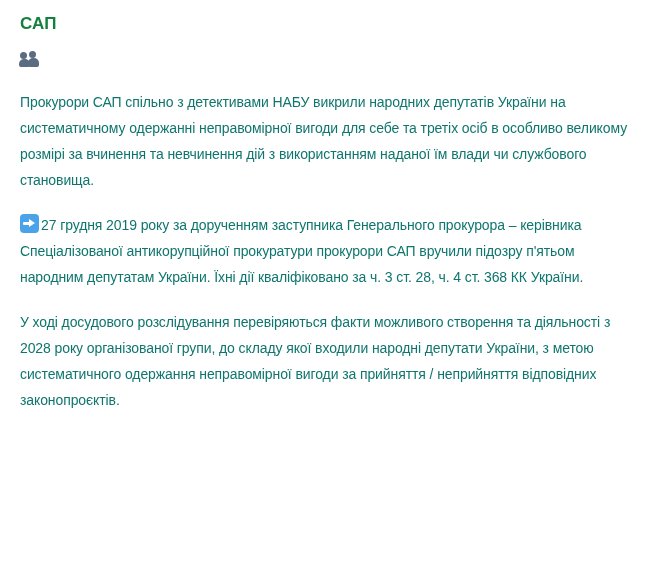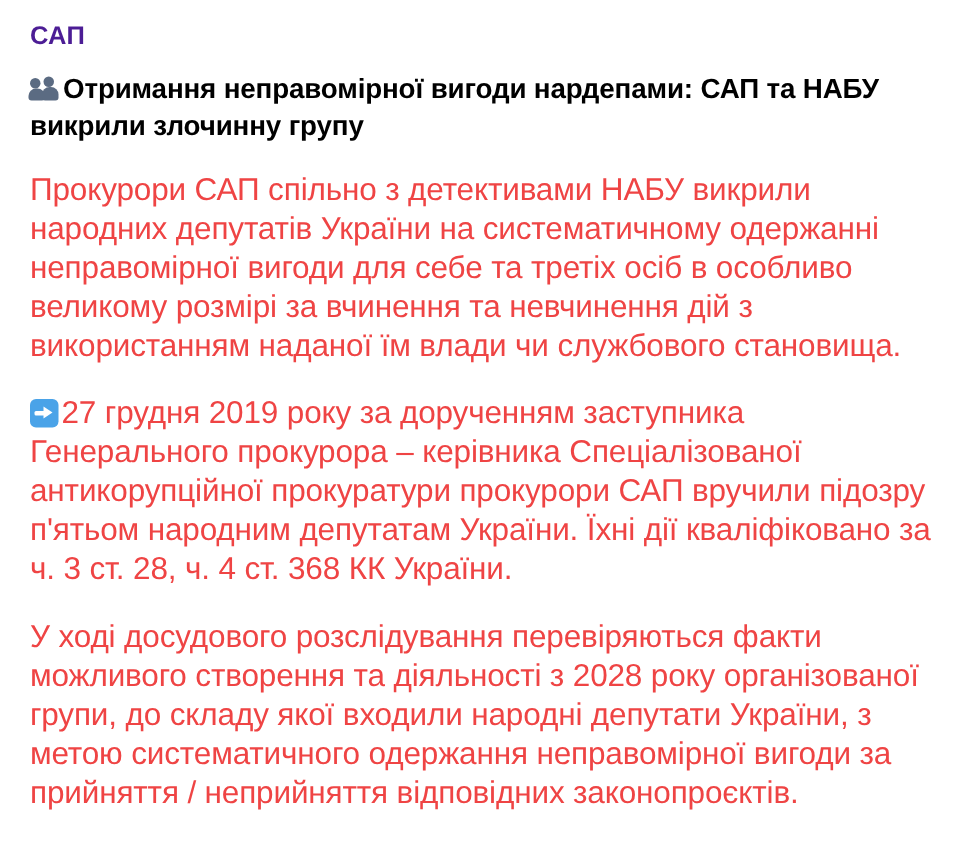--- a/index.html
+++ b/index.html
@@ -16,38 +16,38 @@
   .message {
     position: relative;
     width: 651px;
     height: 572px;
     box-sizing: border-box;
     background: #ffffff;
     padding: 14px 18px 10px 20px;
     overflow: hidden;
   }
   .channel-name {
-    color: #4c1d95;
+    color: #15803d;
     font-size: 17px;
     font-weight: bold;
     line-height: 20px;
     margin-bottom: 12px;
     letter-spacing: 0.2px;
   }
   .headline {
     color: #000000;
     font-size: 18.5px;
     font-weight: bold;
     line-height: 25px;
     margin-bottom: 18px;
     letter-spacing: -0.1px;
   }
   .para {
-    color: #ef4444;
-    font-size: 21px;
+    color: #0f766e;
+    font-size: 14px;
     line-height: 26px;
     margin-bottom: 19px;
     letter-spacing: -0.1px;
   }
   .para:last-child {
     margin-bottom: 0;
   }
   .arrow-emoji {
     display: inline-block;
     width: 19px;
@@ -112,21 +112,21 @@
 </head>
 <body>
 
 <div class="message">
 
   <div class="channel-name">САП</div>
 
   <div class="headline">
     <span class="people-emoji">
       <span class="head-a"></span><span class="head-b"></span><span class="body-a"></span><span class="body-b"></span>
-    </span><span>Отримання неправомірної вигоди нардепами: САП та НАБУ викрили злочинну групу</span>
+    </span>
   </div>
 
   <div class="para">
     <span>Прокурори САП спільно з детективами НАБУ викрили народних депутатів України на систематичному одержанні неправомірної вигоди для себе та третіх осіб в особливо великому розмірі за вчинення та невчинення дій з використанням наданої їм влади чи службового становища.</span>
   </div>
 
   <div class="para">
     <span class="arrow-emoji"></span><span>27 грудня 2019 року за дорученням заступника Генерального прокурора – керівника Спеціалізованої антикорупційної прокуратури прокурори САП вручили підозру п'ятьом народним депутатам України. Їхні дії кваліфіковано за  ч. 3 ст. 28, ч. 4 ст. 368 КК України.</span>
   </div>
 

